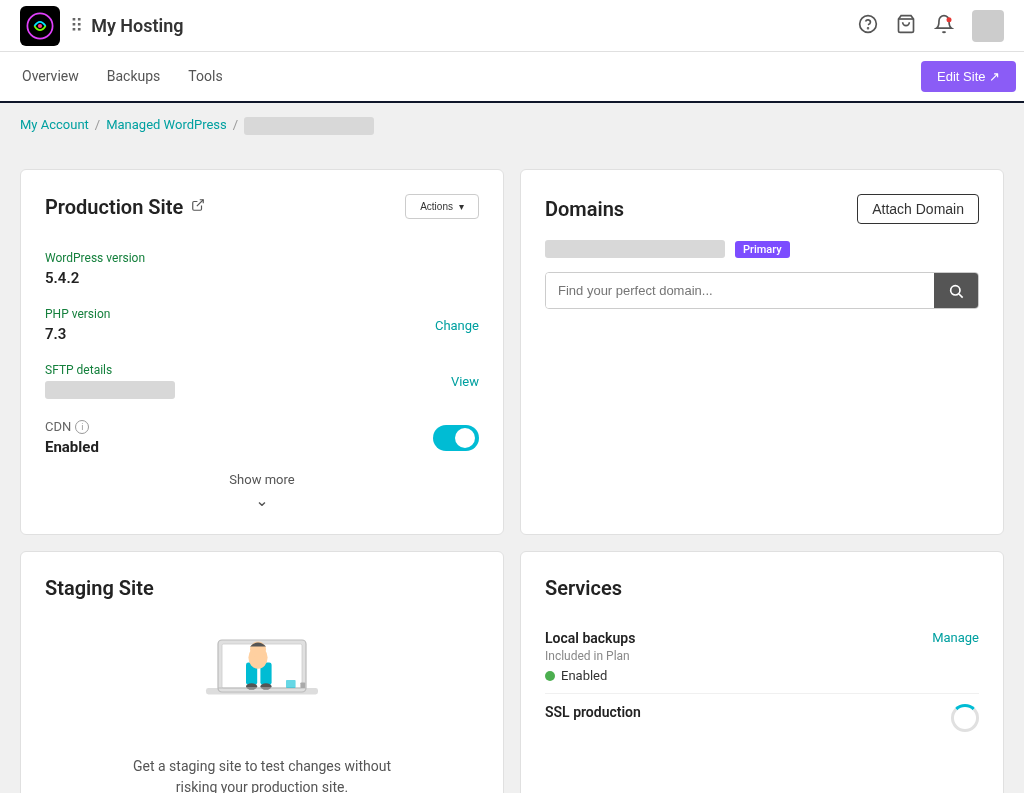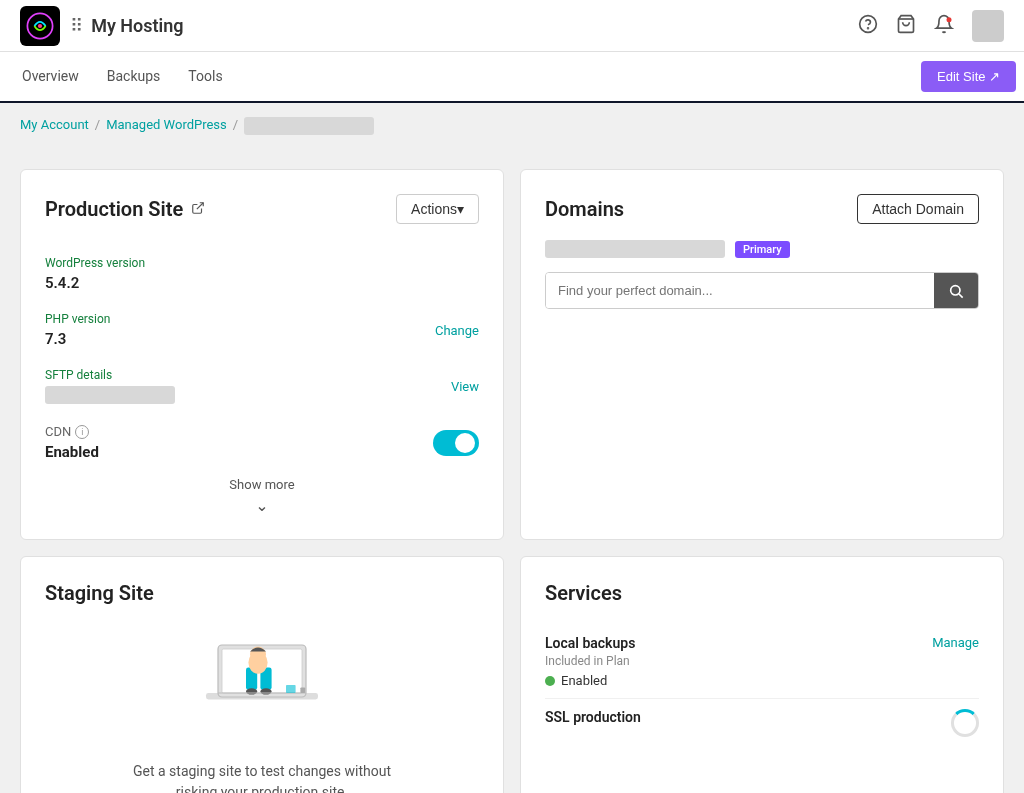--- a/index.html
+++ b/index.html
@@ -31,21 +31,21 @@
     
     .main-content { padding: 20px; display: grid; grid-template-columns: 1fr 1fr; gap: 16px; max-width: 1024px; }
 
     
     .card { background: #fff; border-radius: 6px; padding: 24px; border: 1px solid #e0e0e0; }
 
     
     .card-header { display: flex; align-items: center; justify-content: space-between; margin-bottom: 32px; }
     .card-title { font-size: 20px; font-weight: 600; color: #222; display: flex; align-items: center; gap: 8px; }
     .card-title-icon { font-size: 14px; color: #555; }
-    .actions-btn { border: 1px solid #ccc; background: #fff; padding: 6px 14px; border-radius: 4px; font-size: 14px; cursor: pointer; display: flex; align-items: center; gap: 0; color: #333; }
+    .actions-btn { border: 1px solid #ccc; background: #fff; padding: 6px 14px; border-radius: 4px; font-size: 10px; cursor: pointer; display: flex; align-items: center; gap: 6px; color: #333; }
 
     .info-row { margin-bottom: 20px; }
     .info-label { font-size: 12px; color: #15803d; margin-bottom: 4px; }
     .info-value { font-size: 15px; font-weight: 600; color: #222; }
     .info-row-inline { display: flex; align-items: center; justify-content: space-between; margin-bottom: 20px; }
     .info-row-inline .left { }
     .info-row-inline .right a { color: #00a0a0; text-decoration: none; font-size: 13px; cursor: pointer; }
     .sftp-blur { width: 130px; height: 18px; background: #d8d8d8; border-radius: 3px; margin-top: 4px; }
 
     .cdn-row { display: flex; align-items: center; justify-content: space-between; margin-bottom: 16px; }

